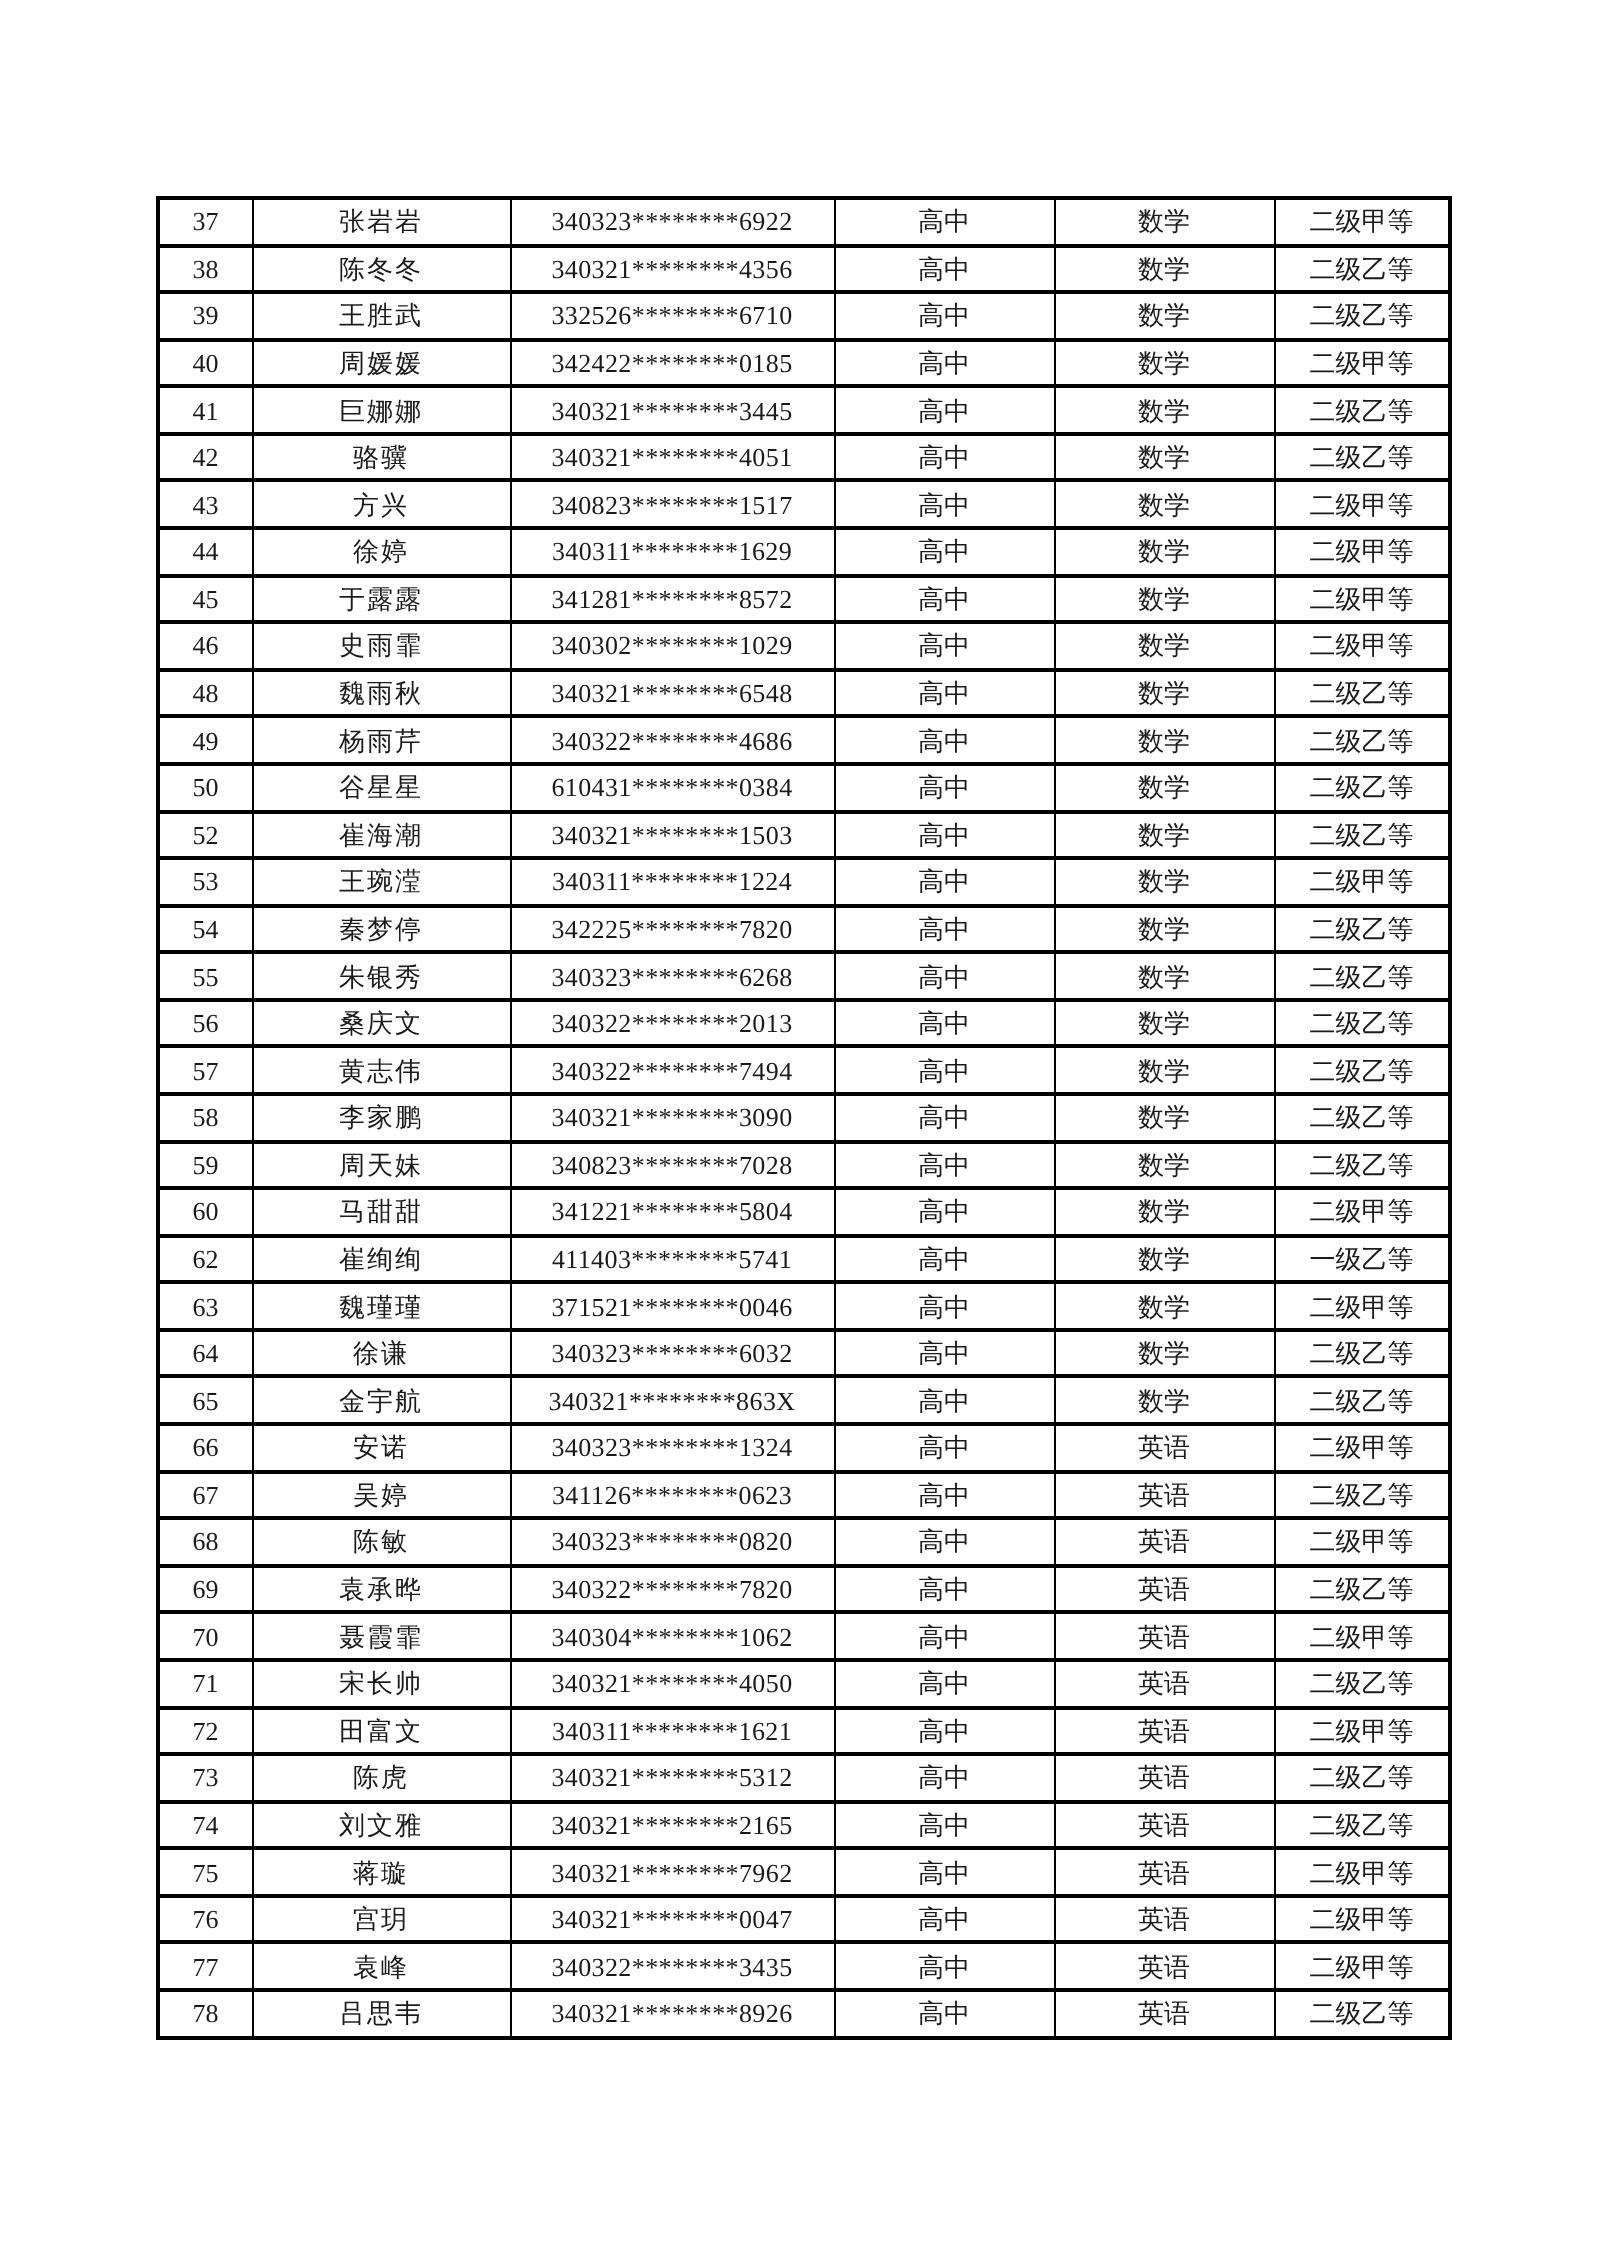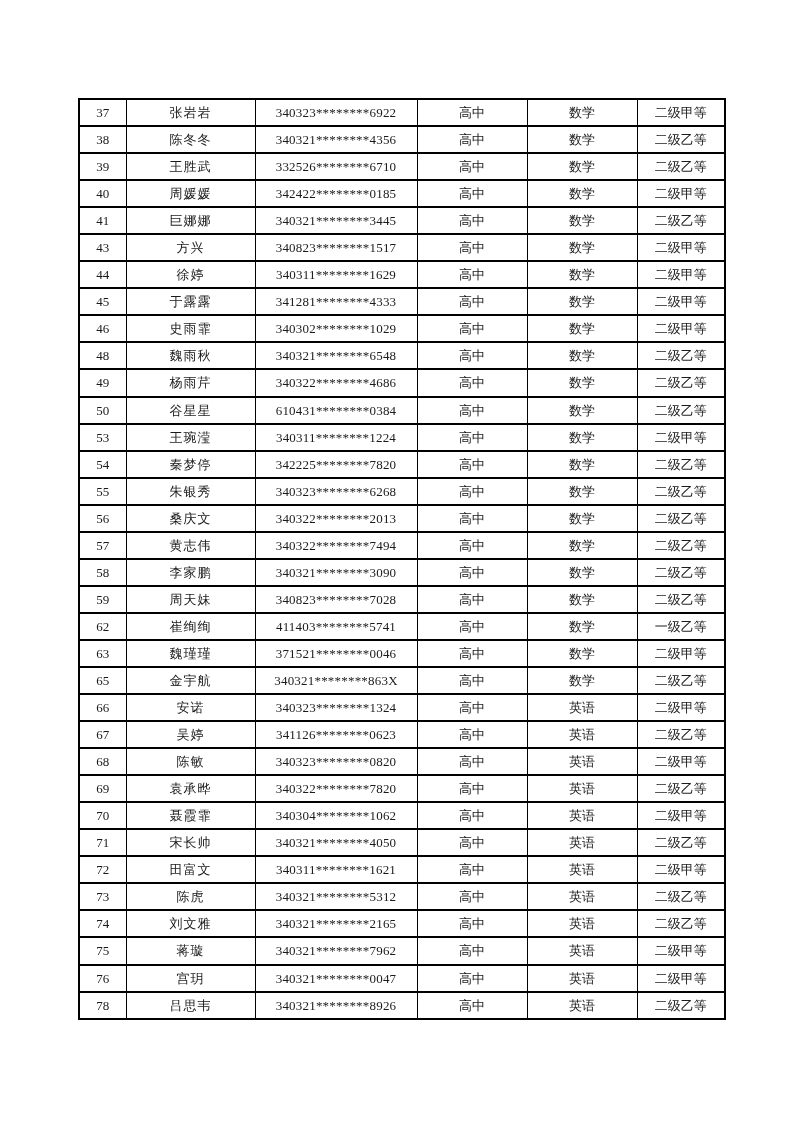--- a/index.html
+++ b/index.html
@@ -92,39 +92,47 @@
   </tr>
           <tr>
     <td class="col-serial">41</td>
     <td class="col-name">巨娜娜</td>
     <td class="col-id">340321********3445</td>
     <td class="col-stage">高中</td>
     <td class="col-subject">数学</td>
     <td class="col-level">二级乙等</td>
   </tr>
           <tr>
+    <td class="col-serial">42</td>
+    <td class="col-name">骆骥</td>
+    <td class="col-id">340321********4051</td>
+    <td class="col-stage">高中</td>
+    <td class="col-subject">数学</td>
+    <td class="col-level">二级乙等</td>
+  </tr>
+          <tr>
     <td class="col-serial">43</td>
     <td class="col-name">方兴</td>
     <td class="col-id">340823********1517</td>
     <td class="col-stage">高中</td>
     <td class="col-subject">数学</td>
     <td class="col-level">二级甲等</td>
   </tr>
           <tr>
     <td class="col-serial">44</td>
     <td class="col-name">徐婷</td>
     <td class="col-id">340311********1629</td>
     <td class="col-stage">高中</td>
     <td class="col-subject">数学</td>
     <td class="col-level">二级甲等</td>
   </tr>
           <tr>
     <td class="col-serial">45</td>
     <td class="col-name">于露露</td>
-    <td class="col-id">341281********4333</td>
+    <td class="col-id">341281********8572</td>
     <td class="col-stage">高中</td>
     <td class="col-subject">数学</td>
     <td class="col-level">二级甲等</td>
   </tr>
           <tr>
     <td class="col-serial">46</td>
     <td class="col-name">史雨霏</td>
     <td class="col-id">340302********1029</td>
     <td class="col-stage">高中</td>
     <td class="col-subject">数学</td>
@@ -148,20 +156,28 @@
   </tr>
           <tr>
     <td class="col-serial">50</td>
     <td class="col-name">谷星星</td>
     <td class="col-id">610431********0384</td>
     <td class="col-stage">高中</td>
     <td class="col-subject">数学</td>
     <td class="col-level">二级乙等</td>
   </tr>
           <tr>
+    <td class="col-serial">52</td>
+    <td class="col-name">崔海潮</td>
+    <td class="col-id">340321********1503</td>
+    <td class="col-stage">高中</td>
+    <td class="col-subject">数学</td>
+    <td class="col-level">二级乙等</td>
+  </tr>
+          <tr>
     <td class="col-serial">53</td>
     <td class="col-name">王琬滢</td>
     <td class="col-id">340311********1224</td>
     <td class="col-stage">高中</td>
     <td class="col-subject">数学</td>
     <td class="col-level">二级甲等</td>
   </tr>
           <tr>
     <td class="col-serial">54</td>
     <td class="col-name">秦梦停</td>
@@ -204,36 +220,52 @@
   </tr>
           <tr>
     <td class="col-serial">59</td>
     <td class="col-name">周天妹</td>
     <td class="col-id">340823********7028</td>
     <td class="col-stage">高中</td>
     <td class="col-subject">数学</td>
     <td class="col-level">二级乙等</td>
   </tr>
           <tr>
+    <td class="col-serial">60</td>
+    <td class="col-name">马甜甜</td>
+    <td class="col-id">341221********5804</td>
+    <td class="col-stage">高中</td>
+    <td class="col-subject">数学</td>
+    <td class="col-level">二级甲等</td>
+  </tr>
+          <tr>
     <td class="col-serial">62</td>
     <td class="col-name">崔绚绚</td>
     <td class="col-id">411403********5741</td>
     <td class="col-stage">高中</td>
     <td class="col-subject">数学</td>
     <td class="col-level">一级乙等</td>
   </tr>
           <tr>
     <td class="col-serial">63</td>
     <td class="col-name">魏瑾瑾</td>
     <td class="col-id">371521********0046</td>
     <td class="col-stage">高中</td>
     <td class="col-subject">数学</td>
     <td class="col-level">二级甲等</td>
   </tr>
           <tr>
+    <td class="col-serial">64</td>
+    <td class="col-name">徐谦</td>
+    <td class="col-id">340323********6032</td>
+    <td class="col-stage">高中</td>
+    <td class="col-subject">数学</td>
+    <td class="col-level">二级乙等</td>
+  </tr>
+          <tr>
     <td class="col-serial">65</td>
     <td class="col-name">金宇航</td>
     <td class="col-id">340321********863X</td>
     <td class="col-stage">高中</td>
     <td class="col-subject">数学</td>
     <td class="col-level">二级乙等</td>
   </tr>
           <tr>
     <td class="col-serial">66</td>
     <td class="col-name">安诺</td>
@@ -311,20 +343,28 @@
     <td class="col-name">蒋璇</td>
     <td class="col-id">340321********7962</td>
     <td class="col-stage">高中</td>
     <td class="col-subject">英语</td>
     <td class="col-level">二级甲等</td>
   </tr>
           <tr>
     <td class="col-serial">76</td>
     <td class="col-name">宫玥</td>
     <td class="col-id">340321********0047</td>
+    <td class="col-stage">高中</td>
+    <td class="col-subject">英语</td>
+    <td class="col-level">二级甲等</td>
+  </tr>
+          <tr>
+    <td class="col-serial">77</td>
+    <td class="col-name">袁峰</td>
+    <td class="col-id">340322********3435</td>
     <td class="col-stage">高中</td>
     <td class="col-subject">英语</td>
     <td class="col-level">二级甲等</td>
   </tr>
           <tr>
     <td class="col-serial">78</td>
     <td class="col-name">吕思韦</td>
     <td class="col-id">340321********8926</td>
     <td class="col-stage">高中</td>
     <td class="col-subject">英语</td>

